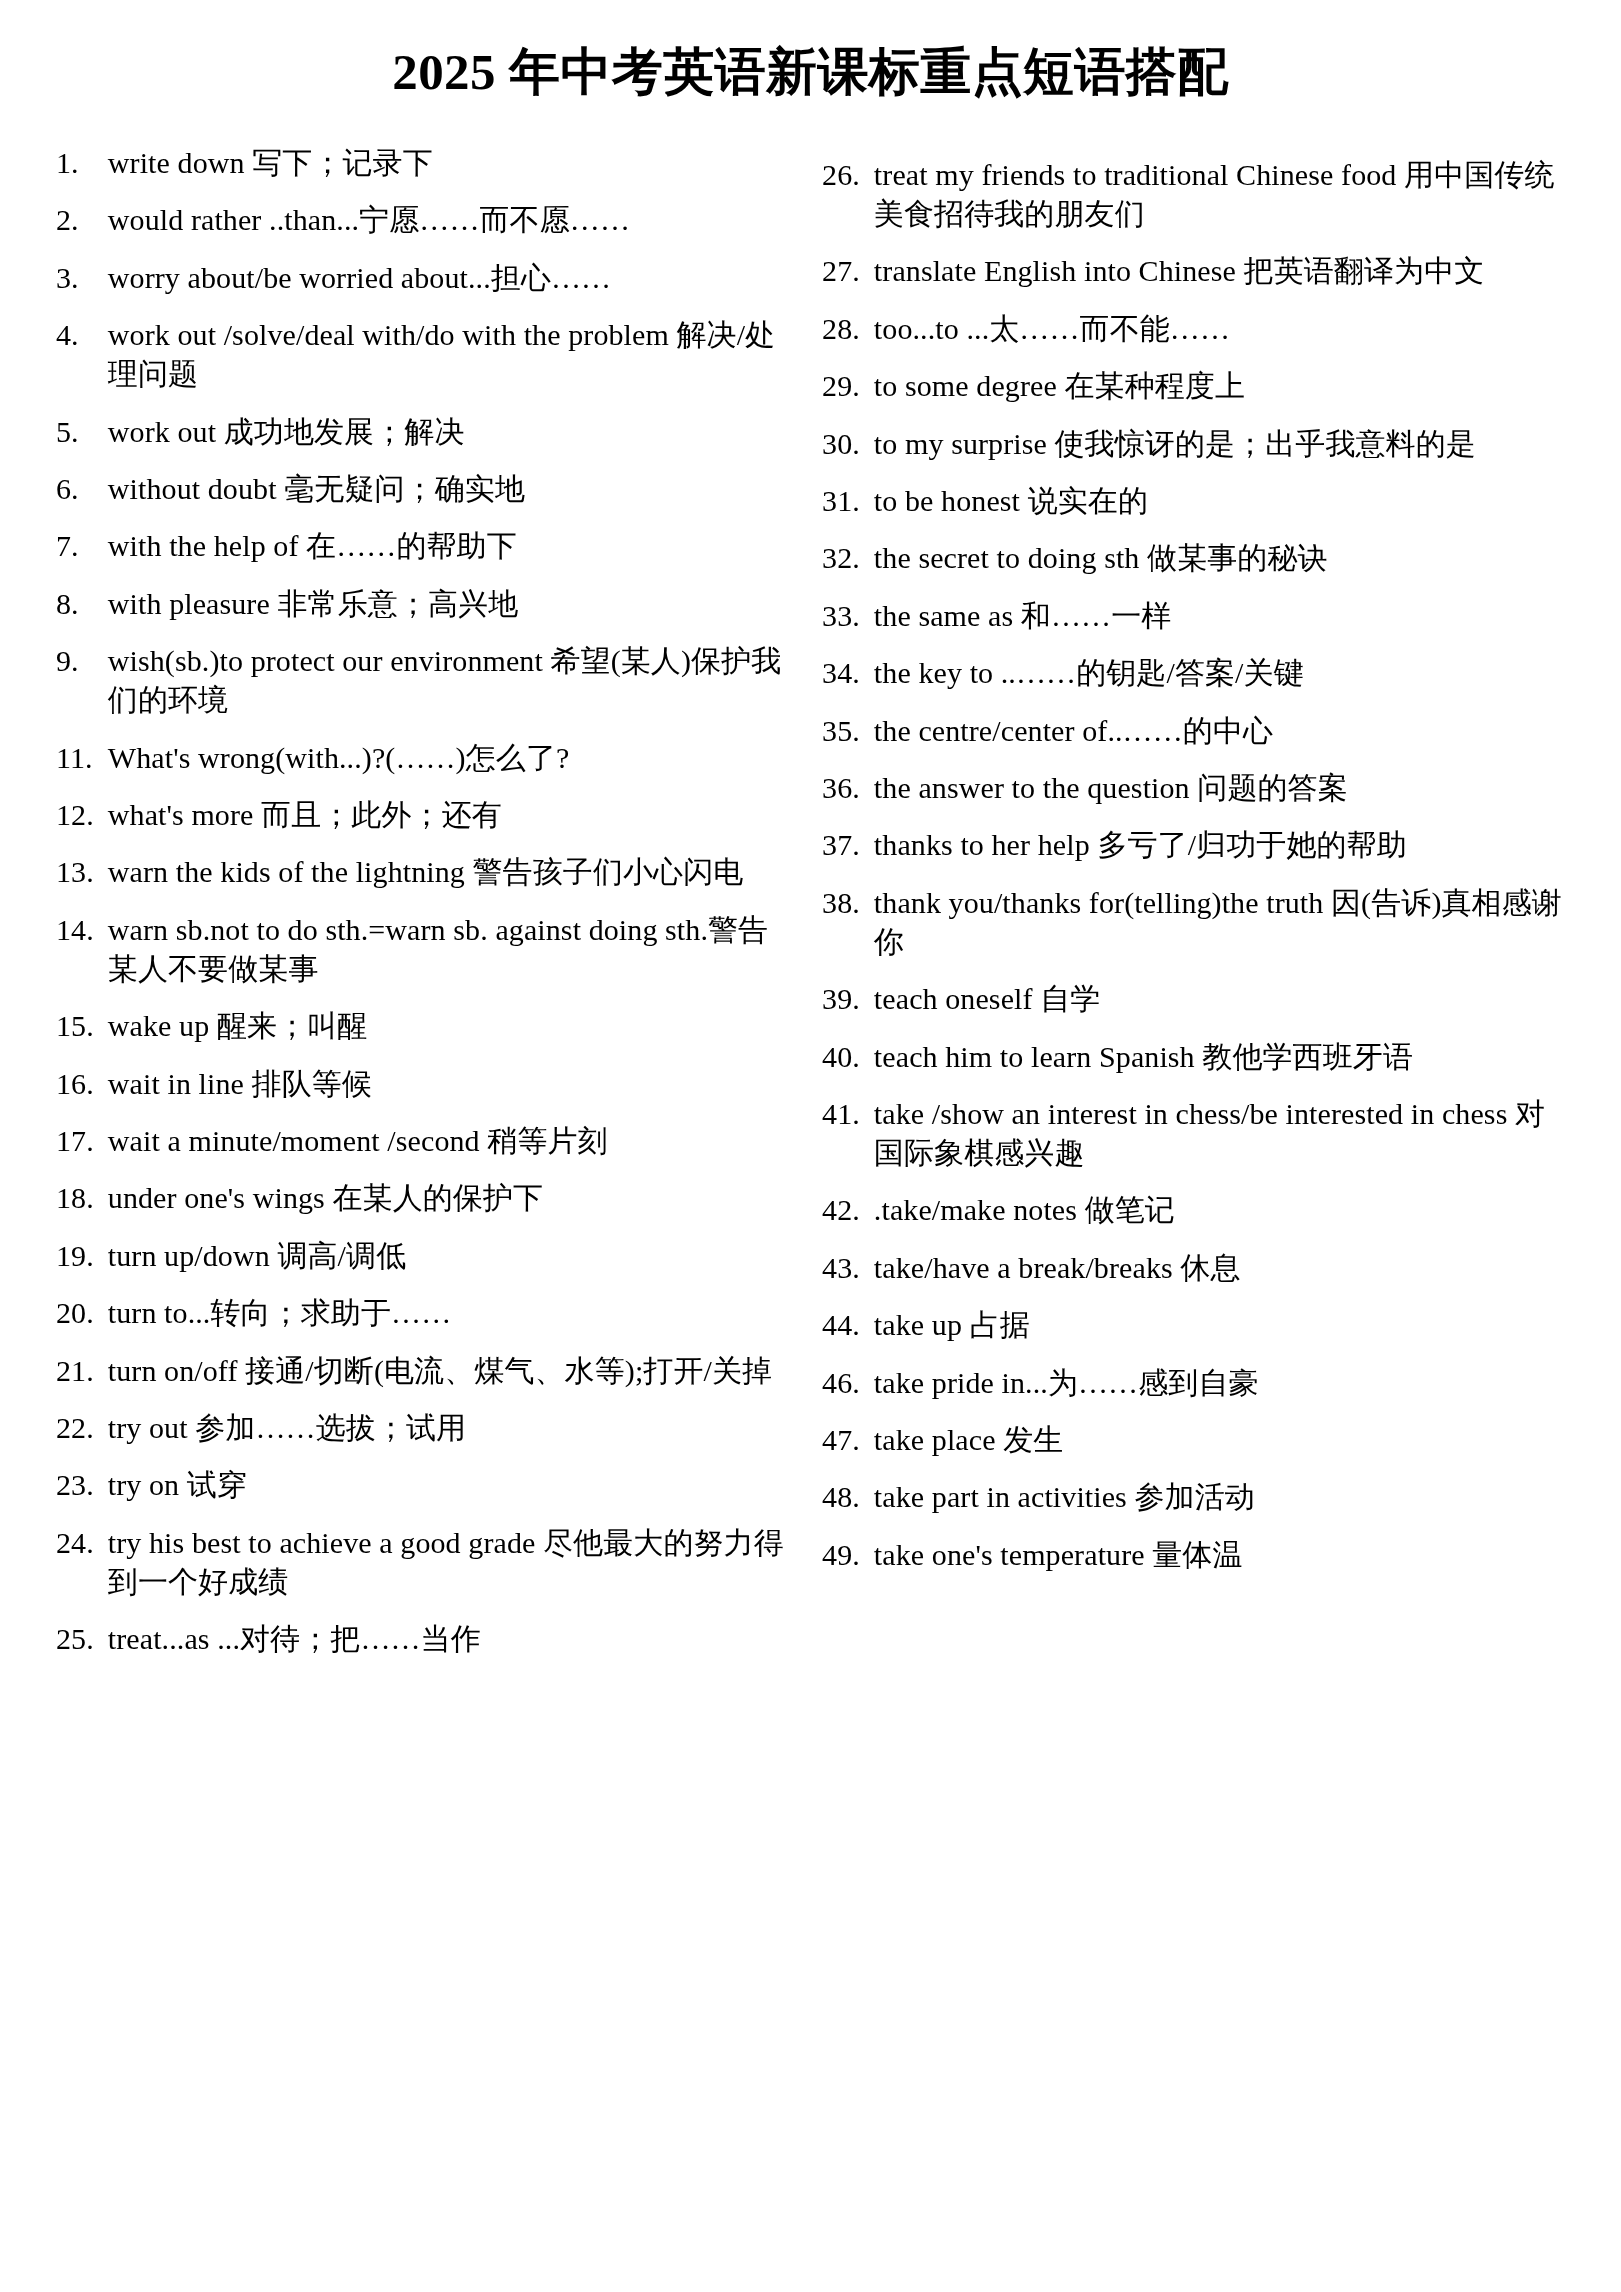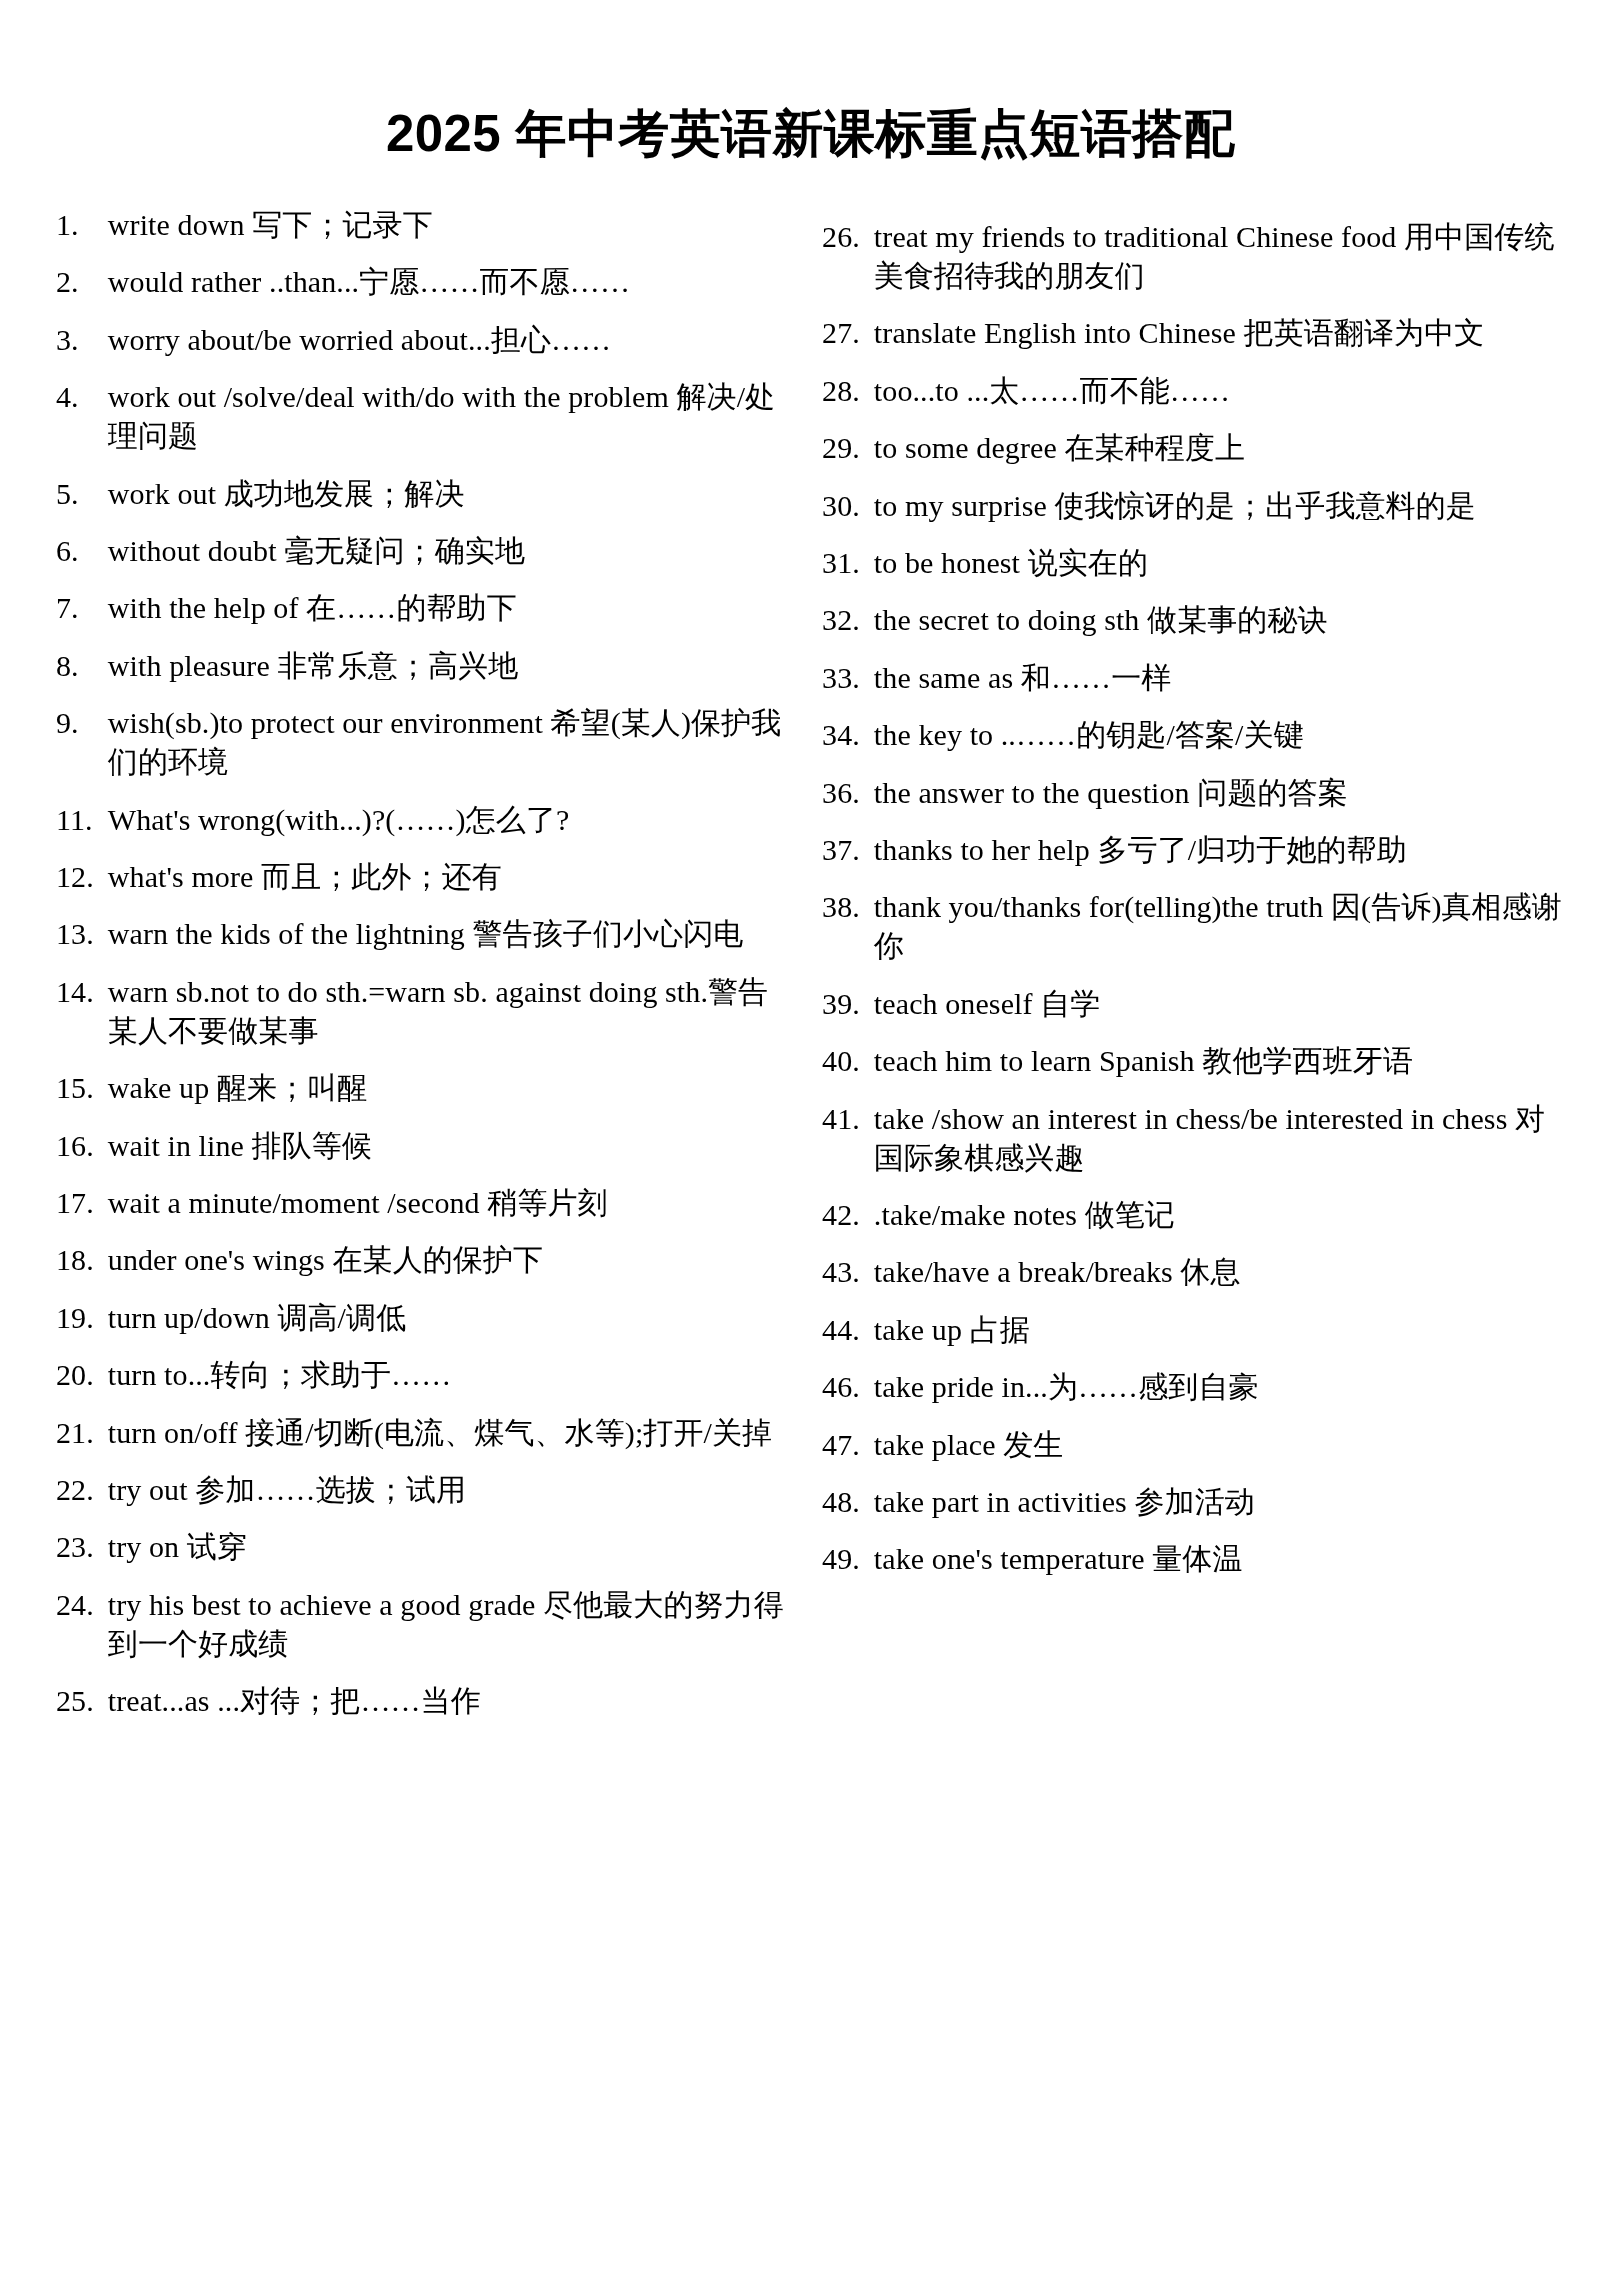--- a/index.html
+++ b/index.html
@@ -14,27 +14,27 @@
     height: 2293px;
     background: #ffffff;
     box-sizing: border-box;
     padding: 0;
     overflow: hidden;
     font-family: "Liberation Serif", "DejaVu Serif", serif;
     color: #000000;
   }
   .doc-title {
     text-align: center;
-    font-family: Liberation Sans, sans-serif;
+    font-family: Liberation Serif, serif;
     font-weight: bold;
     font-size: 51px;
     line-height: 1.1;
     letter-spacing: 0.4px;
     margin: 0;
-    padding-top: 106px;
+    padding-top: 44px;
     padding-bottom: 0;
     white-space: nowrap;
   }
   .columns {
     display: flex;
     flex-direction: row;
     align-items: flex-start;
     padding: 0 56px 0 56px;
     margin-top: 43px;
     gap: 0;
@@ -212,20 +212,24 @@
         </div>
       <div class="phrase-item">
           <span class="phrase-num">33.</span>
           <span class="phrase-text">the same as 和……一样</span>
         </div>
       <div class="phrase-item">
           <span class="phrase-num">34.</span>
           <span class="phrase-text">the key to ..……的钥匙/答案/关键</span>
         </div>
       <div class="phrase-item">
+          <span class="phrase-num">35.</span>
+          <span class="phrase-text">the centre/center of..……的中心</span>
+        </div>
+      <div class="phrase-item">
           <span class="phrase-num">36.</span>
           <span class="phrase-text">the answer to the question 问题的答案</span>
         </div>
       <div class="phrase-item">
           <span class="phrase-num">37.</span>
           <span class="phrase-text">thanks to her help 多亏了/归功于她的帮助</span>
         </div>
       <div class="phrase-item">
           <span class="phrase-num">38.</span>
           <span class="phrase-text">thank you/thanks for(telling)the truth 因(告诉)真相感谢你</span>

